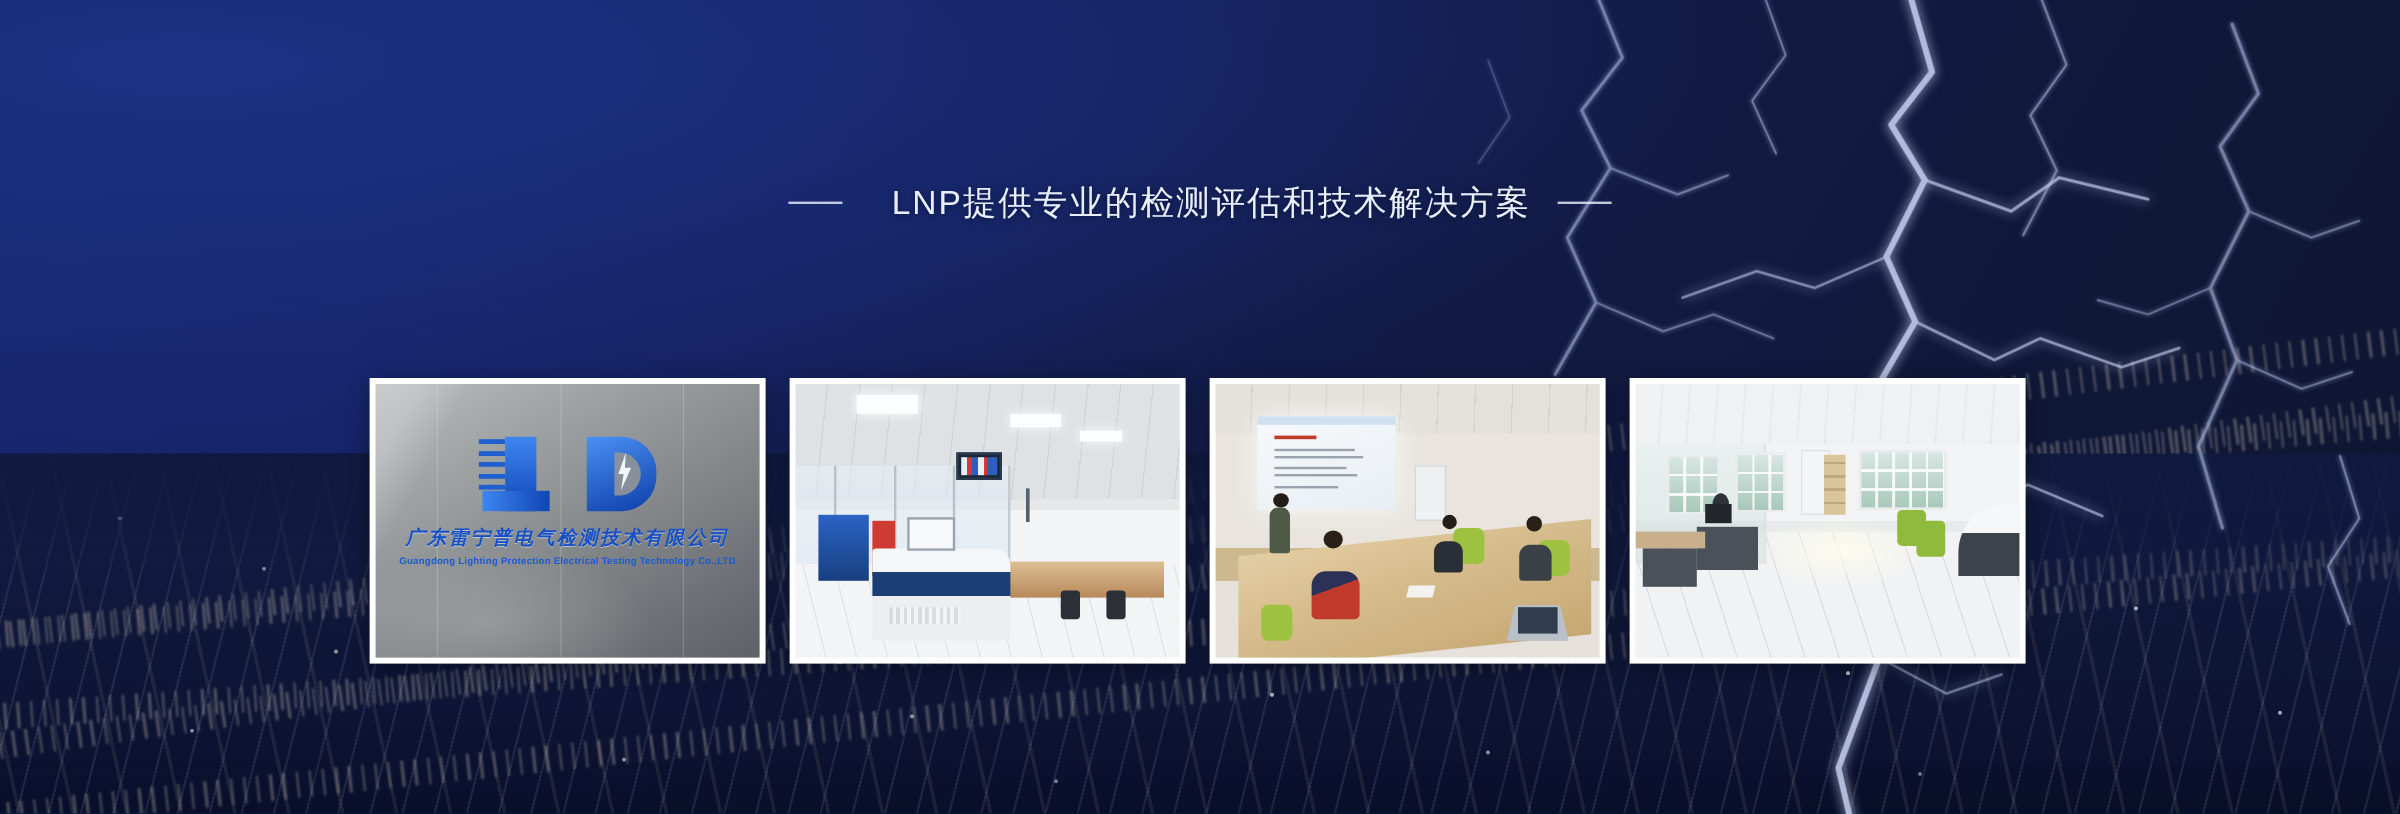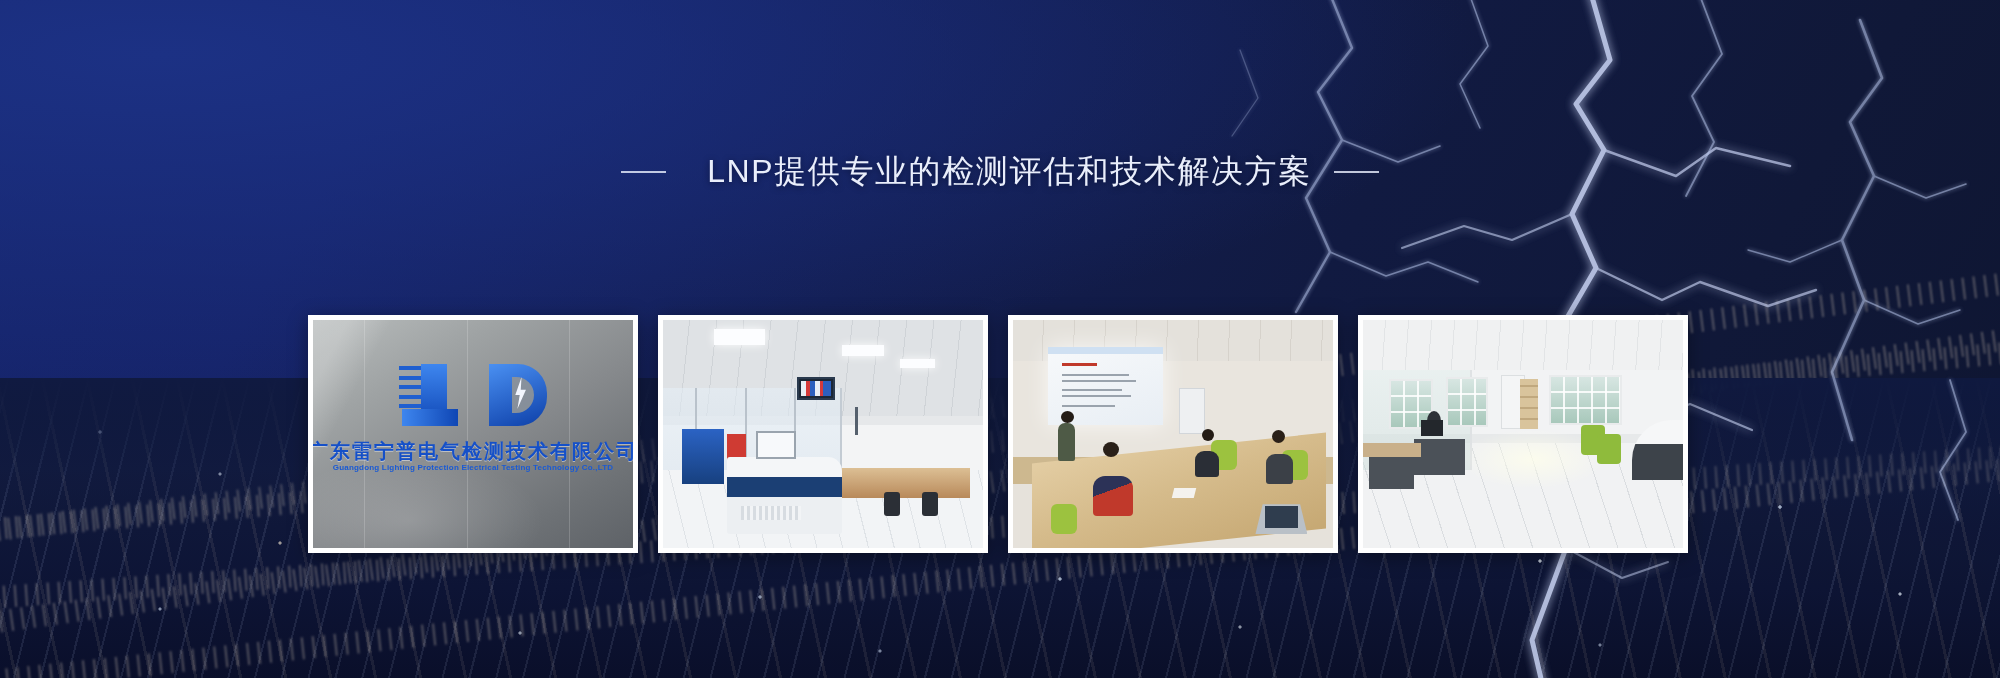--- a/index.html
+++ b/index.html
@@ -60,21 +60,21 @@
 
   
   .headline{position:absolute;left:0;right:0;top:128px;text-align:center;}
   .title{
     color:#ffffff; font-size:61px; line-height:1.12; font-weight:bold;
     letter-spacing:2px;
     text-shadow:0 2px 10px rgba(5,10,35,.70), 0 0 26px rgba(120,160,255,.22);
   }
   .subrow{display:flex;align-items:center;justify-content:center;gap:22px;margin-top:22px;}
   .dash{width:45px;height:2px;background:rgba(232,238,252,.82);}
-  .subtitle{color:#e9eefb;font-size:32px;letter-spacing:1.6px;
+  .subtitle{color:#e9eefb;font-size:28px;letter-spacing:1.6px;
     text-shadow:0 1px 6px rgba(5,10,35,.6);margin-left:19px;}
 
   
   .strip{position:absolute;left:308px;top:315px;display:flex;gap:20px;}
   .frame{
     width:330px;height:238px;background:#ffffff;padding:5px;
     box-shadow:0 4px 18px rgba(0,0,0,.38);
   }
   .shot{width:100%;height:100%;position:relative;overflow:hidden;background:#8d9197;}
 
@@ -90,22 +90,22 @@
   .p1 .lfoot{position:absolute;left:3px;bottom:0;width:56px;height:17px;
     background:linear-gradient(90deg,#3e86ef,#0f46b4);}
   .p1 .pshape{position:relative;width:58px;height:62px;margin-left:4px;
     background:linear-gradient(160deg,#4a90f2,#0d3fa8);
     border-top-right-radius:29px;border-bottom-right-radius:29px;}
   .p1 .pcut{position:absolute;right:13px;top:13px;width:22px;height:36px;
     background:#8f9497;border-radius:0 18px 18px 0;opacity:.92;}
   .p1 .bolt{position:absolute;right:20px;top:13px;width:13px;height:32px;
     background:#f2f6ff;clip-path:polygon(58% 0,10% 56%,44% 56%,26% 100%,92% 40%,52% 40%);}
   .p1 .cn{position:absolute;left:50%;transform:translateX(-50%);top:118px;
-    color:#1550c8;font-size:20px;font-weight:bold;letter-spacing:2px;white-space:nowrap;
-    text-shadow:0 1px 0 rgba(255,255,255,.45);}
+    color:#1550c8;font-size:16px;font-weight:bold;letter-spacing:2px;white-space:nowrap;
+    text-shadow:0 1px 0 rgba(255,255,255,.45);font-style:italic;}
   .p1 .en{position:absolute;left:50%;transform:translateX(-50%);top:143px;
     color:#1a5ad4;font-size:8px;font-weight:bold;letter-spacing:.2px;white-space:nowrap;}
   .p1 .sheen{position:absolute;inset:0;background:
     linear-gradient(118deg, rgba(255,255,255,.22) 0 8%, rgba(255,255,255,0) 18%),
     radial-gradient(60% 40% at 30% 88%, rgba(255,255,255,.18), transparent 70%);}
 
   
   .p2{background:linear-gradient(to bottom,#e6e8ea 0 46%,#f3f4f5 46% 100%);}
   .p2 .ceil{position:absolute;left:0;right:0;top:0;height:42%;
     background:repeating-linear-gradient(96deg,#dfe2e5 0 26px,#cfd3d7 26px 27px),

